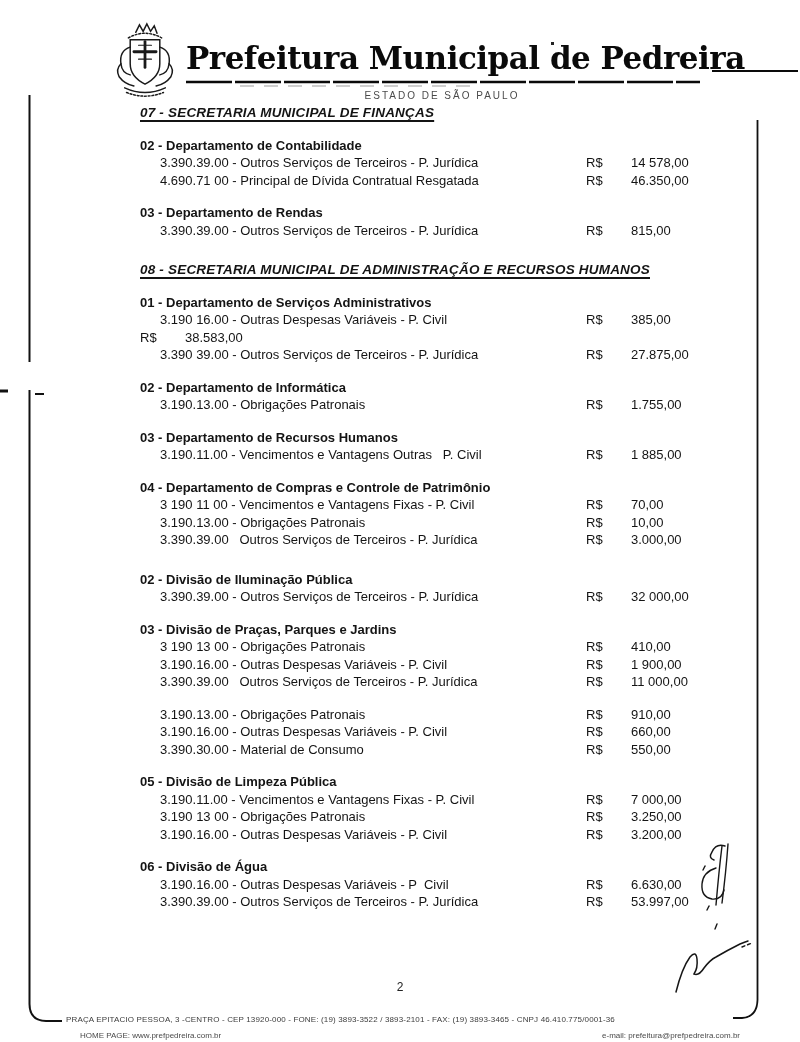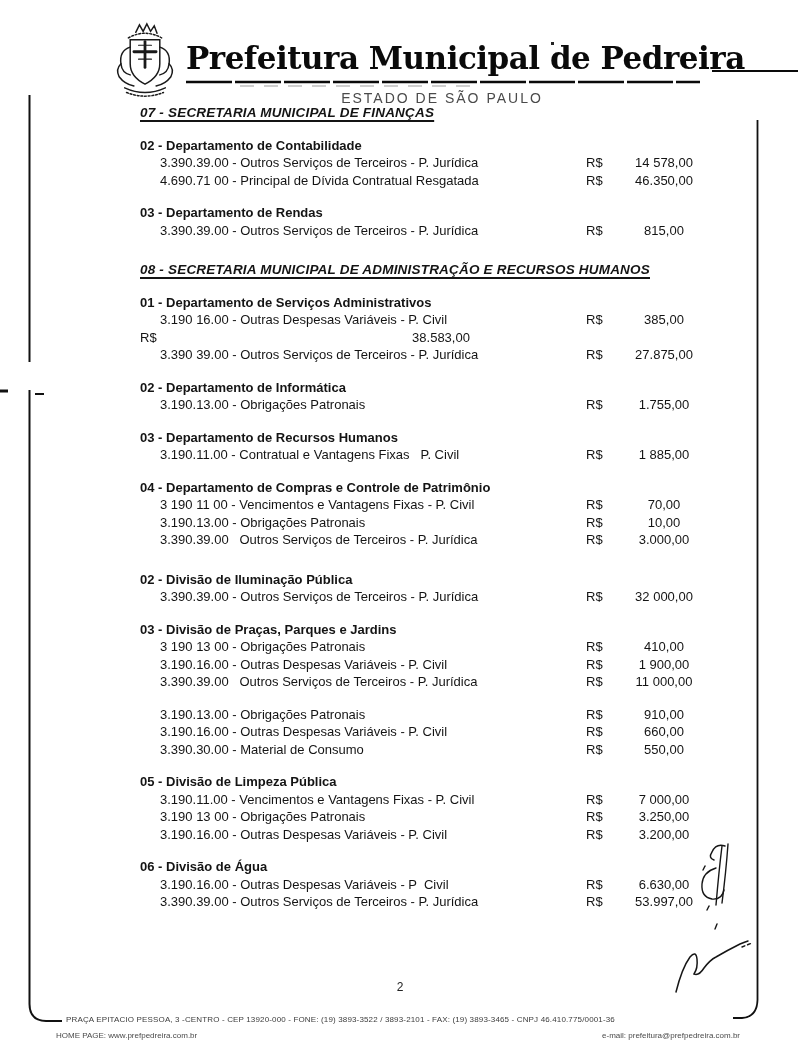--- a/index.html
+++ b/index.html
@@ -10,46 +10,46 @@
   }
   
   .crest{position:absolute;left:108px;top:18px;width:74px;height:86px;}
   .doc-title{
     position:absolute;left:186px;top:40px;width:520px;
     font-family:"DejaVu Serif",serif;font-weight:bold;
     font-size:31px;letter-spacing:-0.5px;white-space:nowrap;color:#0a0a0a;
   }
   .doc-subtitle{
     position:absolute;left:186px;top:90px;width:512px;text-align:center;
-    font-size:14px;letter-spacing:2px;color:#4a4a4a;white-space:nowrap;
+    font-size:10px;letter-spacing:2px;color:#4a4a4a;white-space:nowrap;
   }
   
   .content{position:absolute;left:140px;top:104px;width:557px;font-size:13px;line-height:17.5px;}
   .section{margin-top:22px;}
   .section:first-child{margin-top:0;}
   .section-title{
     font-weight:bold;font-style:italic;font-size:13.5px;letter-spacing:0.2px;
     text-decoration:underline;text-decoration-thickness:2px;text-underline-offset:2.5px;
     white-space:nowrap;
   }
   .dept{margin-top:15px;}
   .dept:first-of-type{margin-top:0;}
   .dept-title{font-weight:bold;font-size:13px;white-space:nowrap;}
   .row{display:flex;white-space:pre;}
   .row .desc{width:426px;flex:0 0 auto;overflow:hidden;margin-left:20px;}
   .row .cur{width:45px;flex:0 0 auto;}
-  .row .amt{flex:1;text-align:center;}
+  .row .amt{flex:1;text-align:left;}
   
   .page-number{position:absolute;left:0;right:0;top:980px;text-align:center;font-size:12px;color:#222;}
   .footer-line1{
     position:absolute;left:66px;top:1015px;width:672px;
     font-size:8px;color:#3c3c3c;letter-spacing:0.15px;white-space:nowrap;filter:blur(0.2px);
   }
   .footer-line2l{
-    position:absolute;left:56px;top:1031px;font-size:8px;color:#4a4a4a;white-space:nowrap;filter:blur(0.35px);
+    position:absolute;left:80px;top:1031px;font-size:8px;color:#4a4a4a;white-space:nowrap;filter:blur(0.35px);
   }
   .footer-line2r{
     position:absolute;right:60px;top:1031px;font-size:8px;color:#4a4a4a;white-space:nowrap;filter:blur(0.35px);
   }
   .frame-svg,.marks-svg{position:absolute;left:0;top:0;width:800px;height:1042px;pointer-events:none;}
 </style>
 </head>
 <body>
 
 <div class="page">
@@ -117,21 +117,21 @@
           <div class="row"><span class="desc">3.190 16.00 - Outras Despesas Variáveis - P. Civil</span><span class="cur">R$</span><span class="amt">385,00</span></div>
           <div class="row"><span class="cur">R$</span><span class="amt">38.583,00</span></div>
           <div class="row"><span class="desc">3.390 39.00 - Outros Serviços de Terceiros - P. Jurídica</span><span class="cur">R$</span><span class="amt">27.875,00</span></div>
         </div>
         <div class="dept">
           <div class="dept-title">02 - Departamento de Informática</div>
           <div class="row"><span class="desc">3.190.13.00 - Obrigações Patronais</span><span class="cur">R$</span><span class="amt">1.755,00</span></div>
         </div>
         <div class="dept">
           <div class="dept-title">03 - Departamento de Recursos Humanos</div>
-          <div class="row"><span class="desc">3.190.11.00 - Contratual e Vantagens Fixas   P. Civil</span><span class="cur">R$</span><span class="amt">1 885,00</span></div>
+          <div class="row"><span class="desc">3.190.11.00 - Vencimentos e Vantagens Outras   P. Civil</span><span class="cur">R$</span><span class="amt">1 885,00</span></div>
         </div>
         <div class="dept">
           <div class="dept-title">04 - Departamento de Compras e Controle de Patrimônio</div>
           <div class="row"><span class="desc">3 190 11 00 - Vencimentos e Vantagens Fixas - P. Civil</span><span class="cur">R$</span><span class="amt">70,00</span></div>
           <div class="row"><span class="desc">3.190.13.00 - Obrigações Patronais</span><span class="cur">R$</span><span class="amt">10,00</span></div>
           <div class="row"><span class="desc">3.390.39.00   Outros Serviços de Terceiros - P. Jurídica</span><span class="cur">R$</span><span class="amt">3.000,00</span></div>
         </div>
       </div>
       <div class="section">
         <div class="dept">

